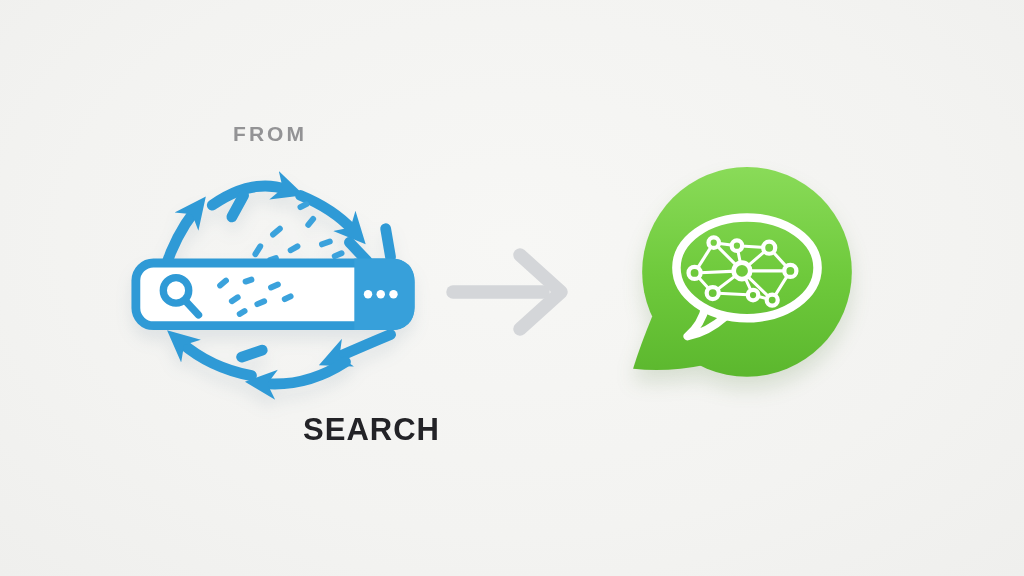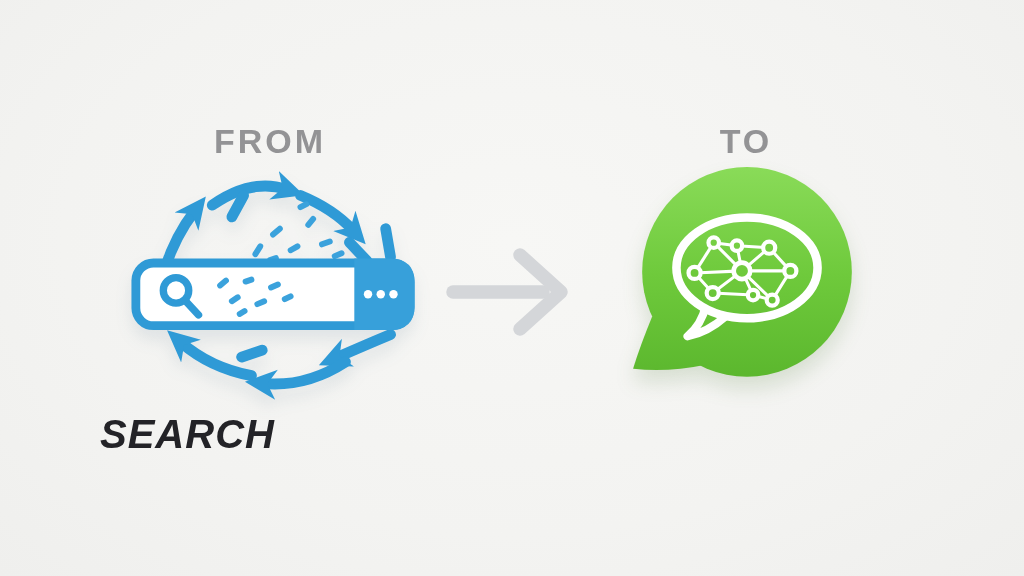--- a/index.html
+++ b/index.html
@@ -7,25 +7,25 @@
     width:1024px;height:576px;overflow:hidden;
     font-family:"Liberation Sans", sans-serif;
     background:#f4f4f2;
   }
   .stage{
     position:relative;width:1024px;height:576px;
     background:radial-gradient(ellipse at 50% 42%, #f7f7f5 0%, #f3f3f1 62%, #efefed 100%);
   }
   .kicker{
     position:absolute;text-align:center;
-    font-size:34px;font-weight:800;letter-spacing:3px;color:#939395;
+    font-size:21px;font-weight:800;letter-spacing:3px;color:#939395;
   }
   .title{
-    position:absolute;text-align:left;
-    font-size:40px;font-weight:800;letter-spacing:1px;color:#232327;font-style:italic;
+    position:absolute;text-align:right;
+    font-size:31px;font-weight:800;letter-spacing:1px;color:#232327;
   }
   .art{position:absolute;}
   .art svg{display:block;}
   .art-left svg{filter:drop-shadow(0 10px 8px rgba(50,90,120,0.10));}
   .art-right svg{filter:drop-shadow(0 12px 10px rgba(60,110,40,0.16));}
   .transition{position:absolute;}
   .from-kicker{left:120px;top:122px;width:300px;}
   .from-art{left:126px;top:166px;}
   .from-title{left:100px;top:412px;width:340px;}
   .transition{left:445px;top:248px;}
@@ -102,21 +102,20 @@
 
   <div class="transition">
     <svg width="125" height="88" viewBox="0 0 125 88">
       <g stroke="#d4d6d9" stroke-width="13.5" fill="none" stroke-linecap="round" stroke-linejoin="round">
         <path d="M 8,44 L 98,44"></path>
         <path d="M 75,7 L 116,44 L 75,81"></path>
       </g>
     </svg>
   </div>
 
-  <div class="kicker to-kicker">TO</div>
 
   <div class="art art-right to-art">
     <svg width="232" height="250" viewBox="0 0 230 248">
       <defs>
         <linearGradient id="gGreen" x1="0" y1="0" x2="0" y2="248" gradientUnits="userSpaceOnUse">
           <stop offset="0" stop-color="#8bdc5a"></stop>
           <stop offset="0.45" stop-color="#6fca3c"></stop>
           <stop offset="1" stop-color="#55b129"></stop>
         </linearGradient>
       </defs>

